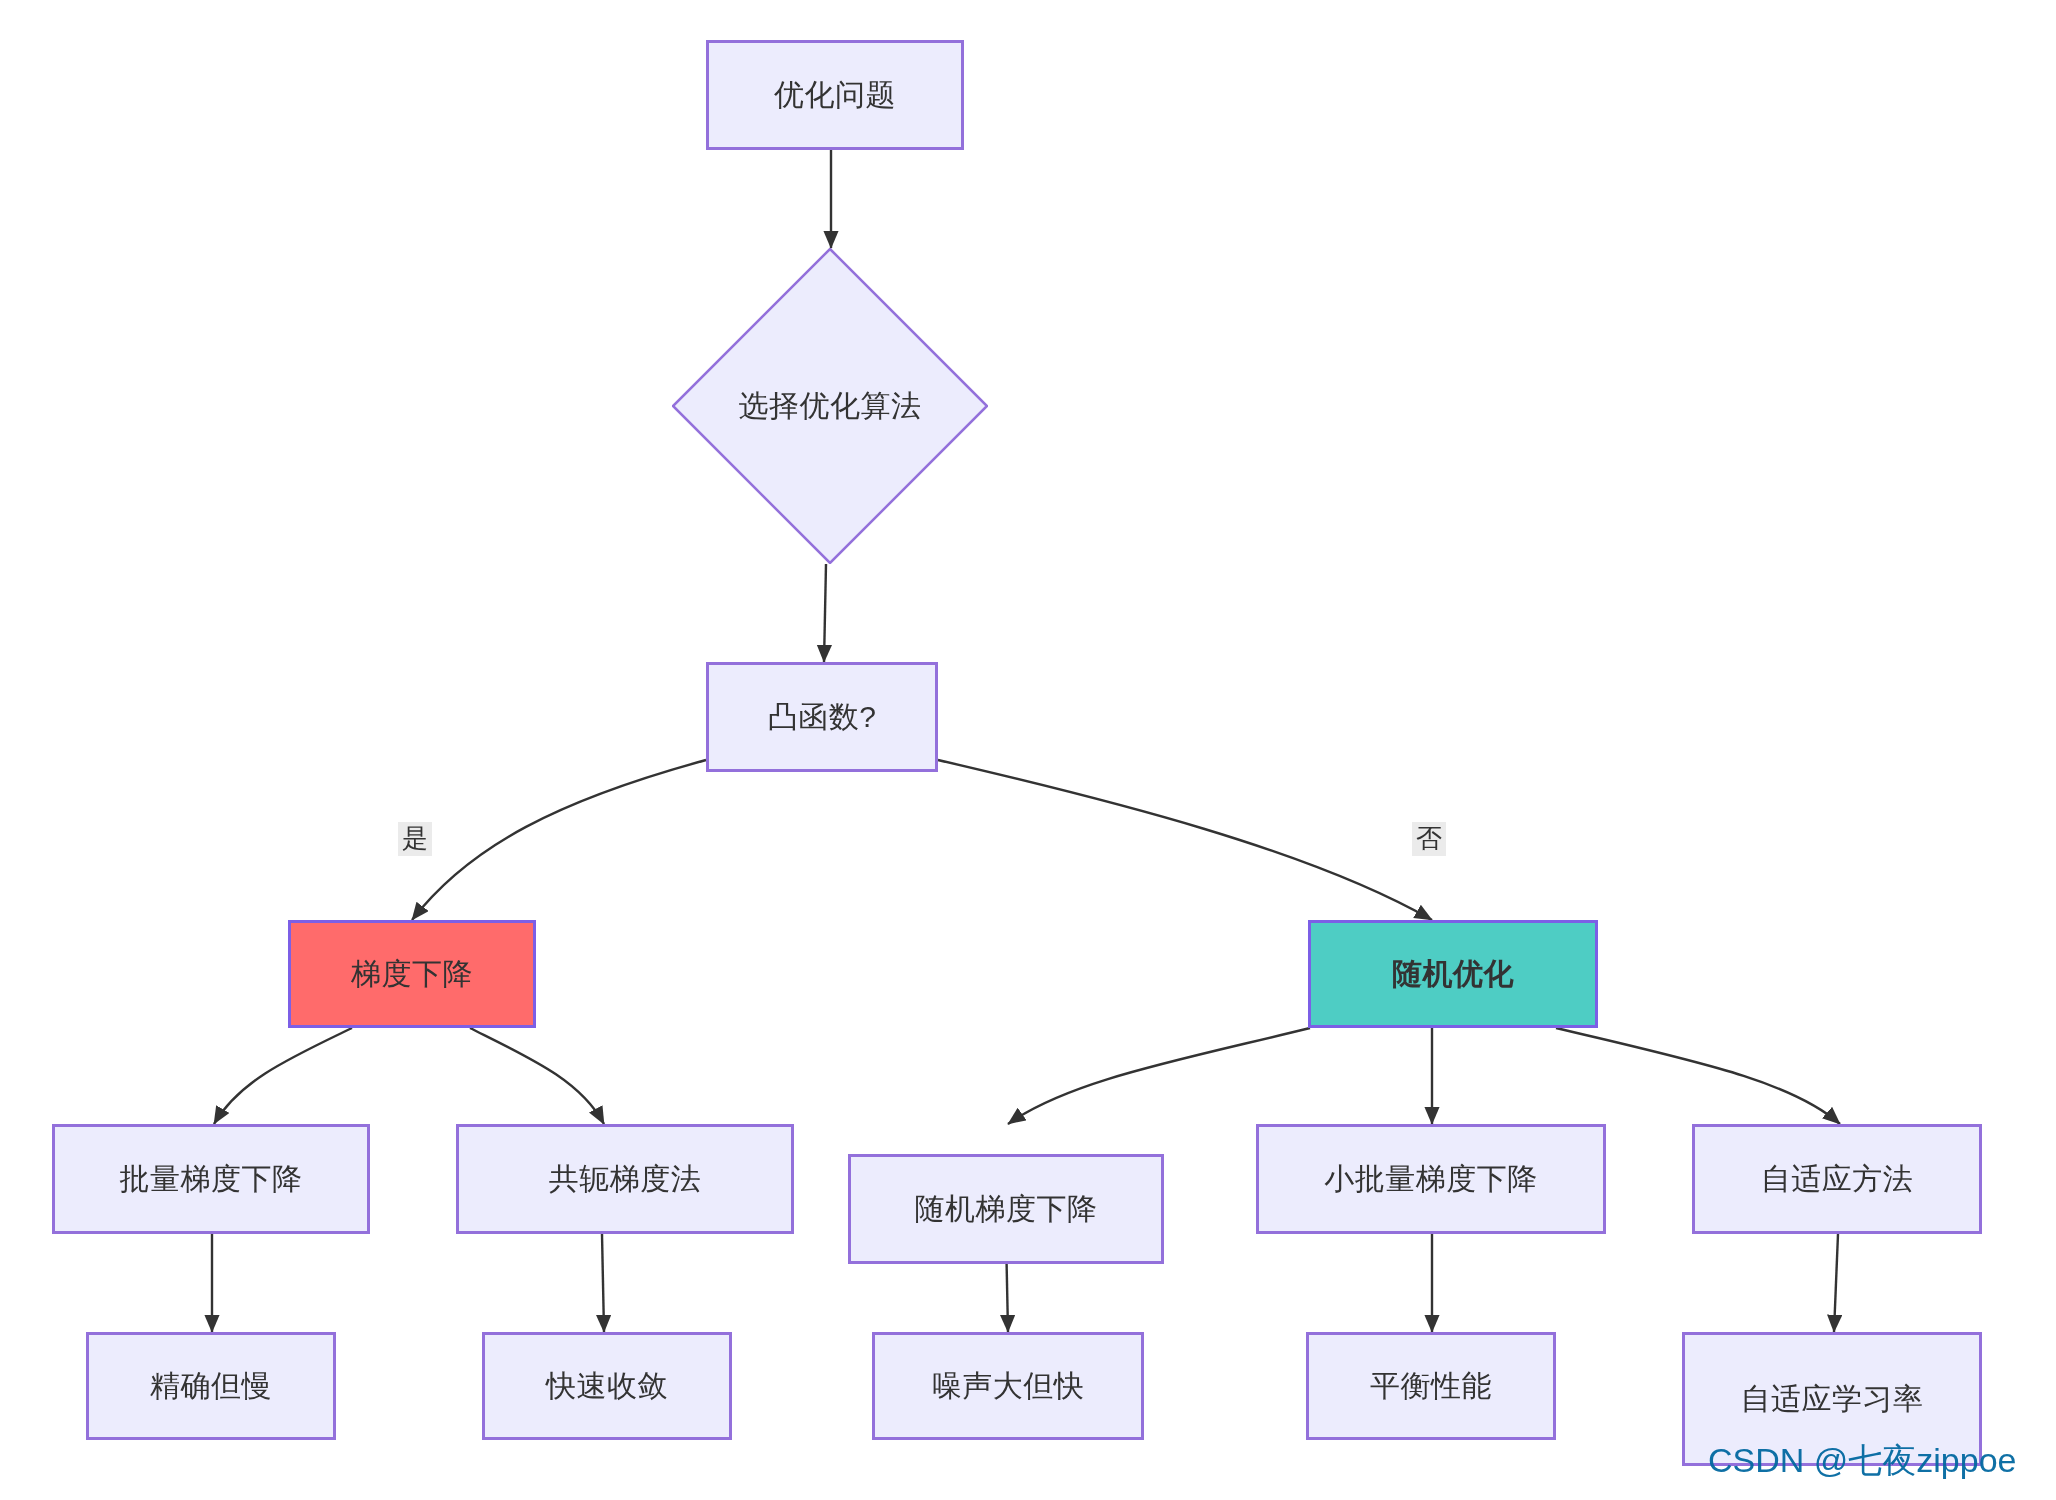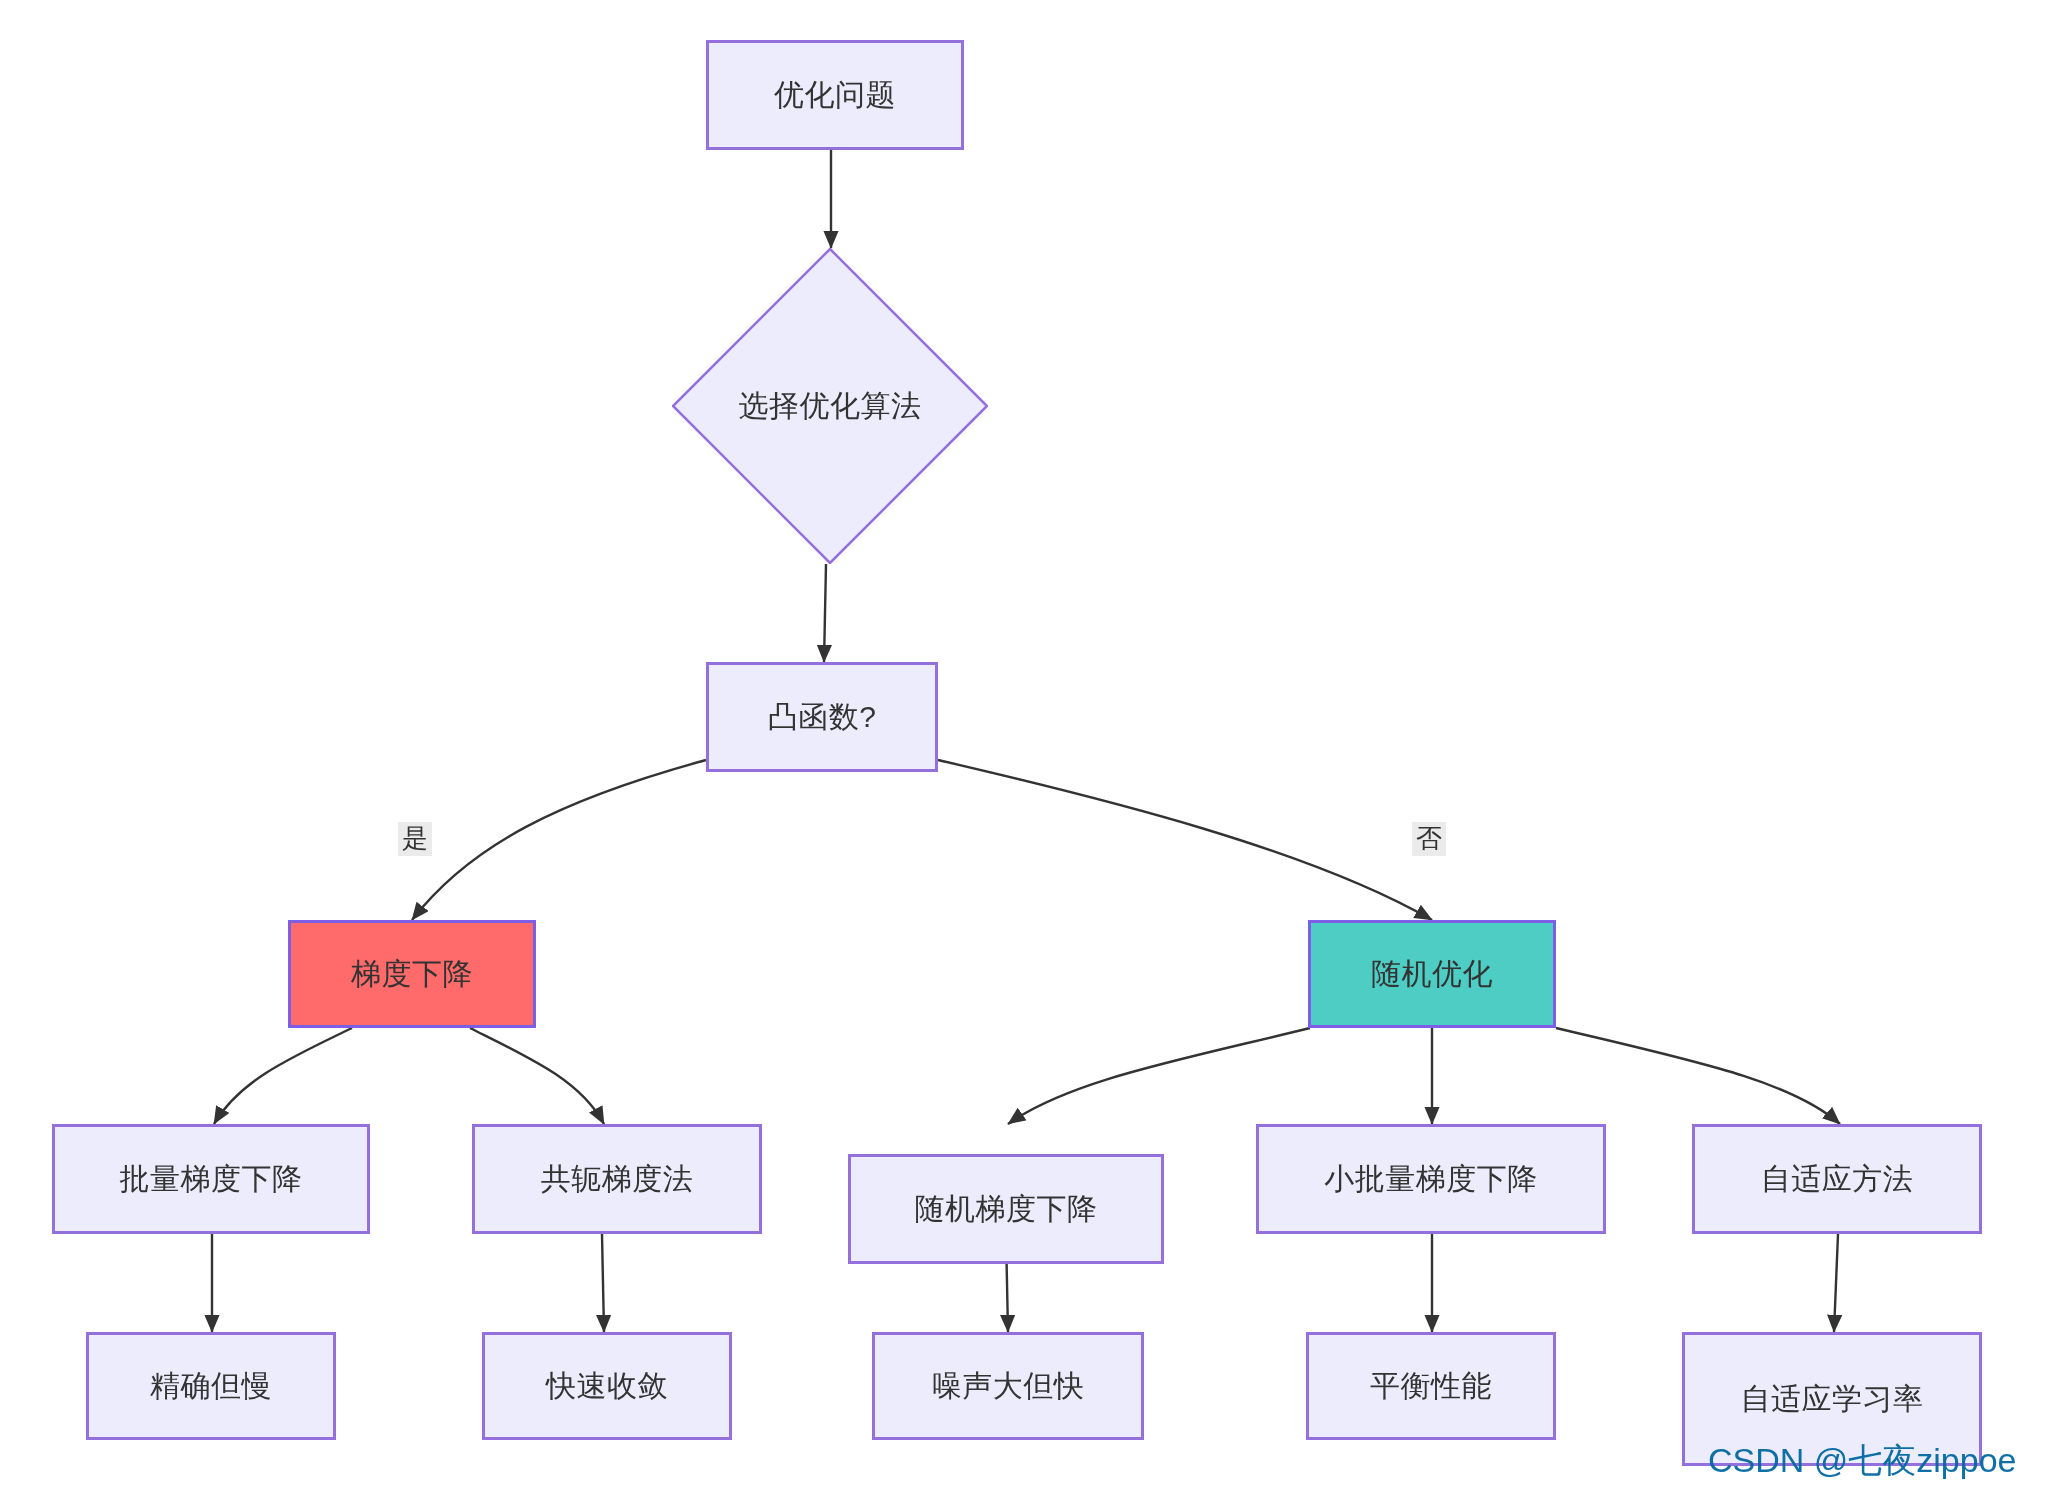--- a/index.html
+++ b/index.html
@@ -120,27 +120,27 @@
           <polygon points="158,1 315,158 158,315 1,158" fill="#ececfd" stroke="#9370db" stroke-width="2.5"></polygon>
         </svg>
         <span class="diamond-label">选择优化算法</span>
       </div>
       <div class="node rect" style="left: 706px; top: 662px; width: 232px; height: 110px;">
         <span>凸函数?</span>
       </div>
       <div class="node rect fill-red" style="left: 288px; top: 920px; width: 248px; height: 108px;">
         <span>梯度下降</span>
       </div>
-      <div class="node rect fill-teal" style="left: 1308px; top: 920px; width: 248px; height: 108px;">
+      <div class="node rect fill-teal" style="left: 1308px; top: 920px; width: 290px; height: 108px; font-weight: bold;">
         <span>随机优化</span>
       </div>
       <div class="node rect" style="left: 52px; top: 1124px; width: 318px; height: 110px;">
         <span>批量梯度下降</span>
       </div>
-      <div class="node rect" style="left: 472px; top: 1124px; width: 290px; height: 110px;">
+      <div class="node rect" style="left: 456px; top: 1124px; width: 338px; height: 110px;">
         <span>共轭梯度法</span>
       </div>
       <div class="node rect" style="left: 848px; top: 1154px; width: 316px; height: 110px;">
         <span>随机梯度下降</span>
       </div>
       <div class="node rect" style="left: 1256px; top: 1124px; width: 350px; height: 110px;">
         <span>小批量梯度下降</span>
       </div>
       <div class="node rect" style="left: 1692px; top: 1124px; width: 290px; height: 110px;">
         <span>自适应方法</span>

